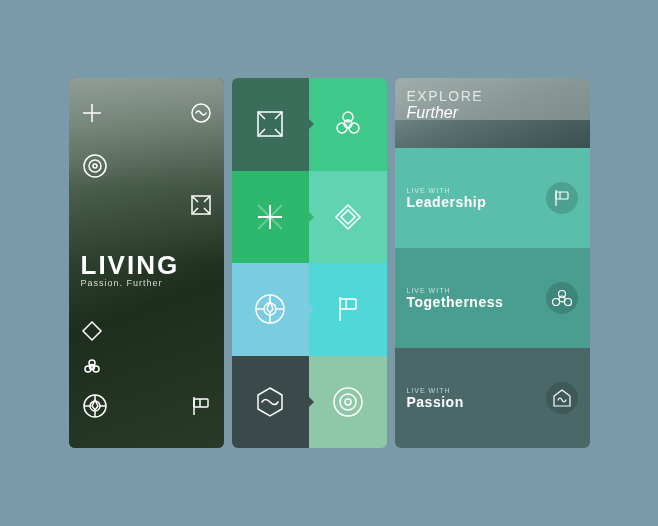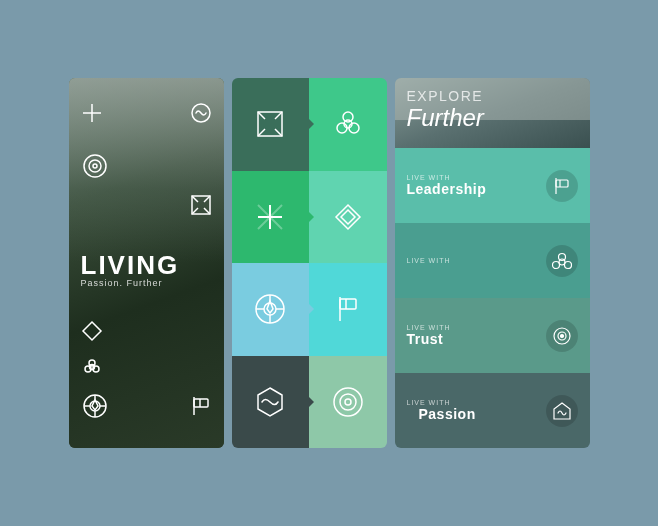--- a/index.html
+++ b/index.html
@@ -129,21 +129,21 @@
       z-index: 2;
       padding: 10px 12px;
     }
     .panel3-header-label {
       font-size: 14px;
       color: rgba(255,255,255,0.75);
       letter-spacing: 1.5px;
       text-transform: uppercase;
     }
     .panel3-header-title {
-      font-size: 24px;
+      font-size: 16px;
       color: white;
       font-style: italic;
       font-weight: 300;
     }
     .list-item {
       display: flex;
       align-items: center;
       justify-content: space-between;
       padding: 0 12px 0 12px;
       flex: 1;
@@ -365,51 +365,38 @@
           <line x1="8" y1="4" x2="8" y2="11"></line>
         </svg>
       </div>
     </div>
 
 
     <div class="list-item" style="background:#4a9e90; position:relative;">
       <div style="position:absolute; left:-6px; top:50%; transform:translateY(-50%); width:0; height:0; border-top:7px solid transparent; border-bottom:7px solid transparent; border-right:7px solid #4a9e90;"></div>
       <div class="list-item-text">
         <span class="list-item-label" style="color:rgba(255,255,255,0.85);">LIVE WITH</span>
+        <span class="list-item-title" style="color:white;">Togetherness</span>
       </div>
       <div class="list-item-icon" style="background:rgba(0,0,0,0.15);">
         <svg width="20" height="20" viewBox="0 0 20 20" fill="none" stroke="white" stroke-width="1.2">
           <circle cx="10" cy="6" r="3.5"></circle>
           <circle cx="16" cy="14" r="3.5"></circle>
           <circle cx="4" cy="14" r="3.5"></circle>
           <circle cx="10" cy="11" r="3"></circle>
         </svg>
       </div>
     </div>
 
-    <div class="list-item" style="background:#5a9a8a; position:relative;">
-      <div style="position:absolute; left:-6px; top:50%; transform:translateY(-50%); width:0; height:0; border-top:7px solid transparent; border-bottom:7px solid transparent; border-right:7px solid #5a9a8a;"></div>
-      <div class="list-item-text">
-        <span class="list-item-label" style="color:rgba(255,255,255,0.85);">LIVE WITH</span>
-        <span class="list-item-title" style="color:white;">Trust</span>
-      </div>
-      <div class="list-item-icon" style="background:rgba(0,0,0,0.15);">
-        <svg width="20" height="20" viewBox="0 0 20 20" fill="none" stroke="white" stroke-width="1.2">
-          <circle cx="10" cy="10" r="8"></circle>
-          <circle cx="10" cy="10" r="4"></circle>
-          <circle cx="10" cy="10" r="1.5" fill="white"></circle>
-        </svg>
-      </div>
-    </div>
 
     <div class="list-item" style="background:#4a6868; position:relative;">
       <div style="position:absolute; left:-6px; top:50%; transform:translateY(-50%); width:0; height:0; border-top:7px solid transparent; border-bottom:7px solid transparent; border-right:7px solid #4a6868;"></div>
       <div class="list-item-text">
         <span class="list-item-label" style="color:rgba(255,255,255,0.85);">LIVE WITH</span>
-        <span class="list-item-title" style="color:white;margin-left:12px;">Passion</span>
+        <span class="list-item-title" style="color:white;">Passion</span>
       </div>
       <div class="list-item-icon" style="background:rgba(0,0,0,0.15);">
         <svg width="20" height="20" viewBox="0 0 20 20" fill="none" stroke="white" stroke-width="1.2">
           <polygon points="10,2 18,8 18,18 2,18 2,8"></polygon>
           <path d="M6 12 Q8 8 10 12 Q12 16 14 12" stroke-linecap="round"></path>
         </svg>
       </div>
     </div>
 
   </div>

